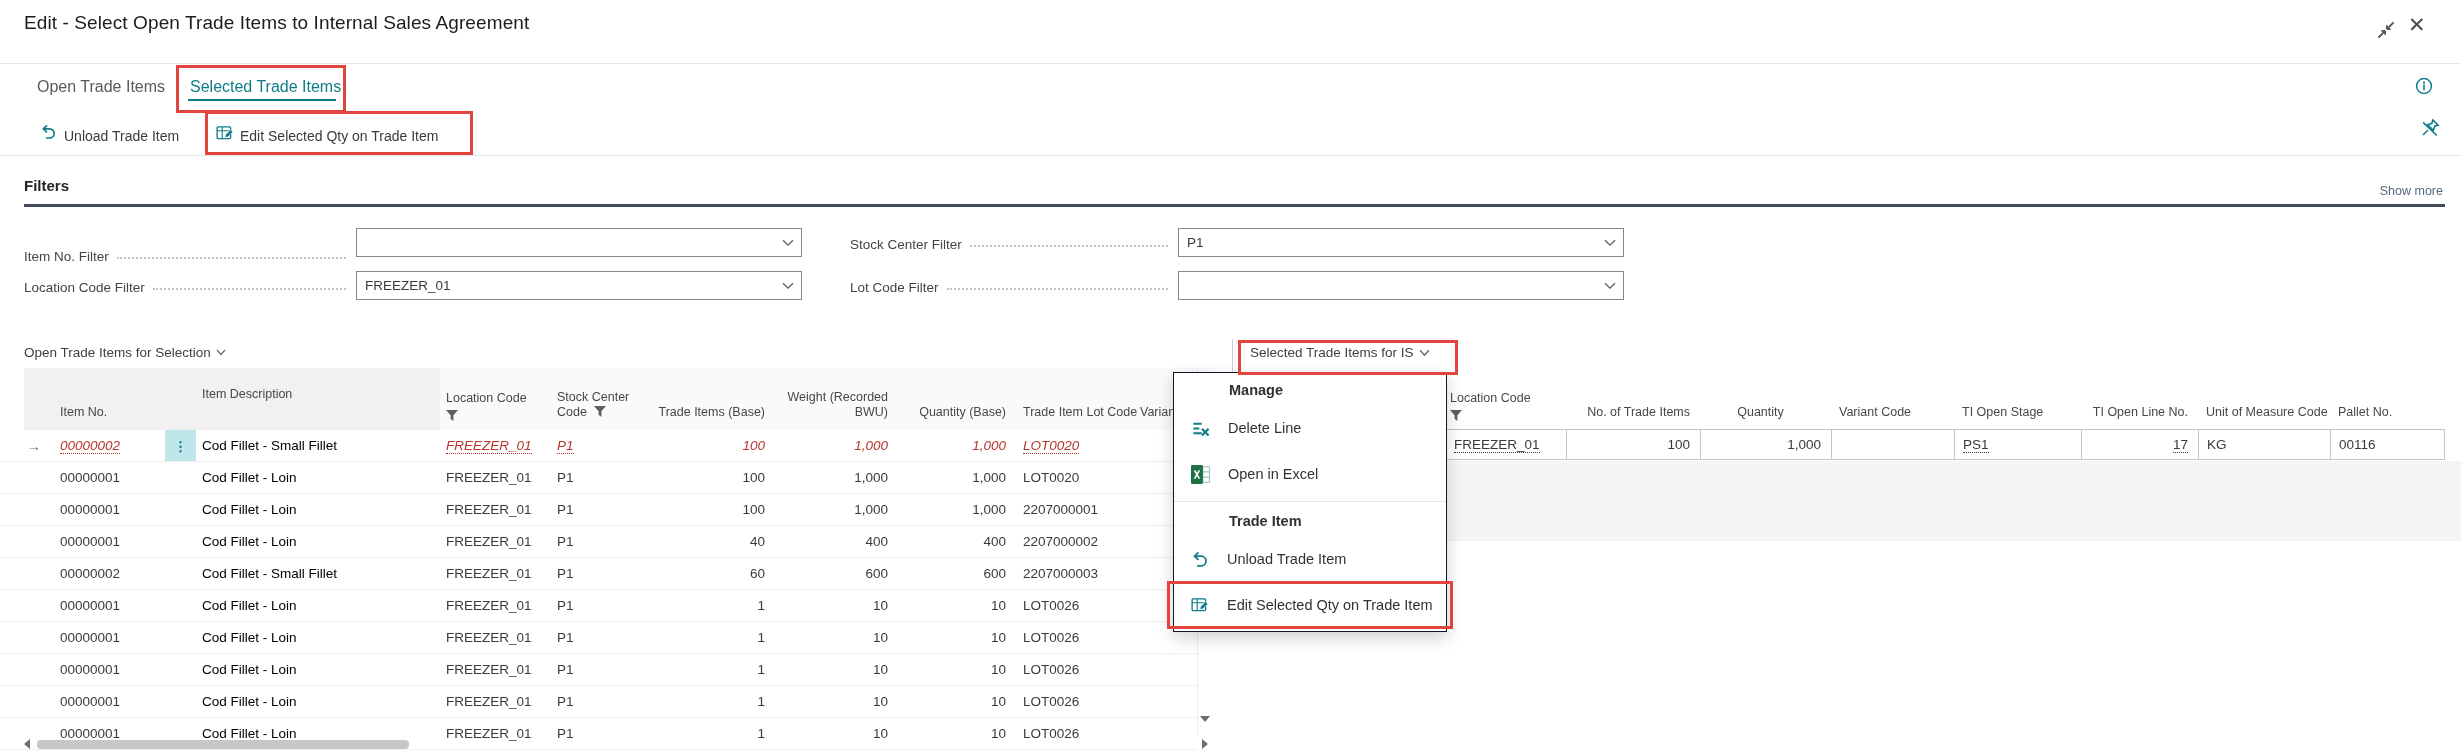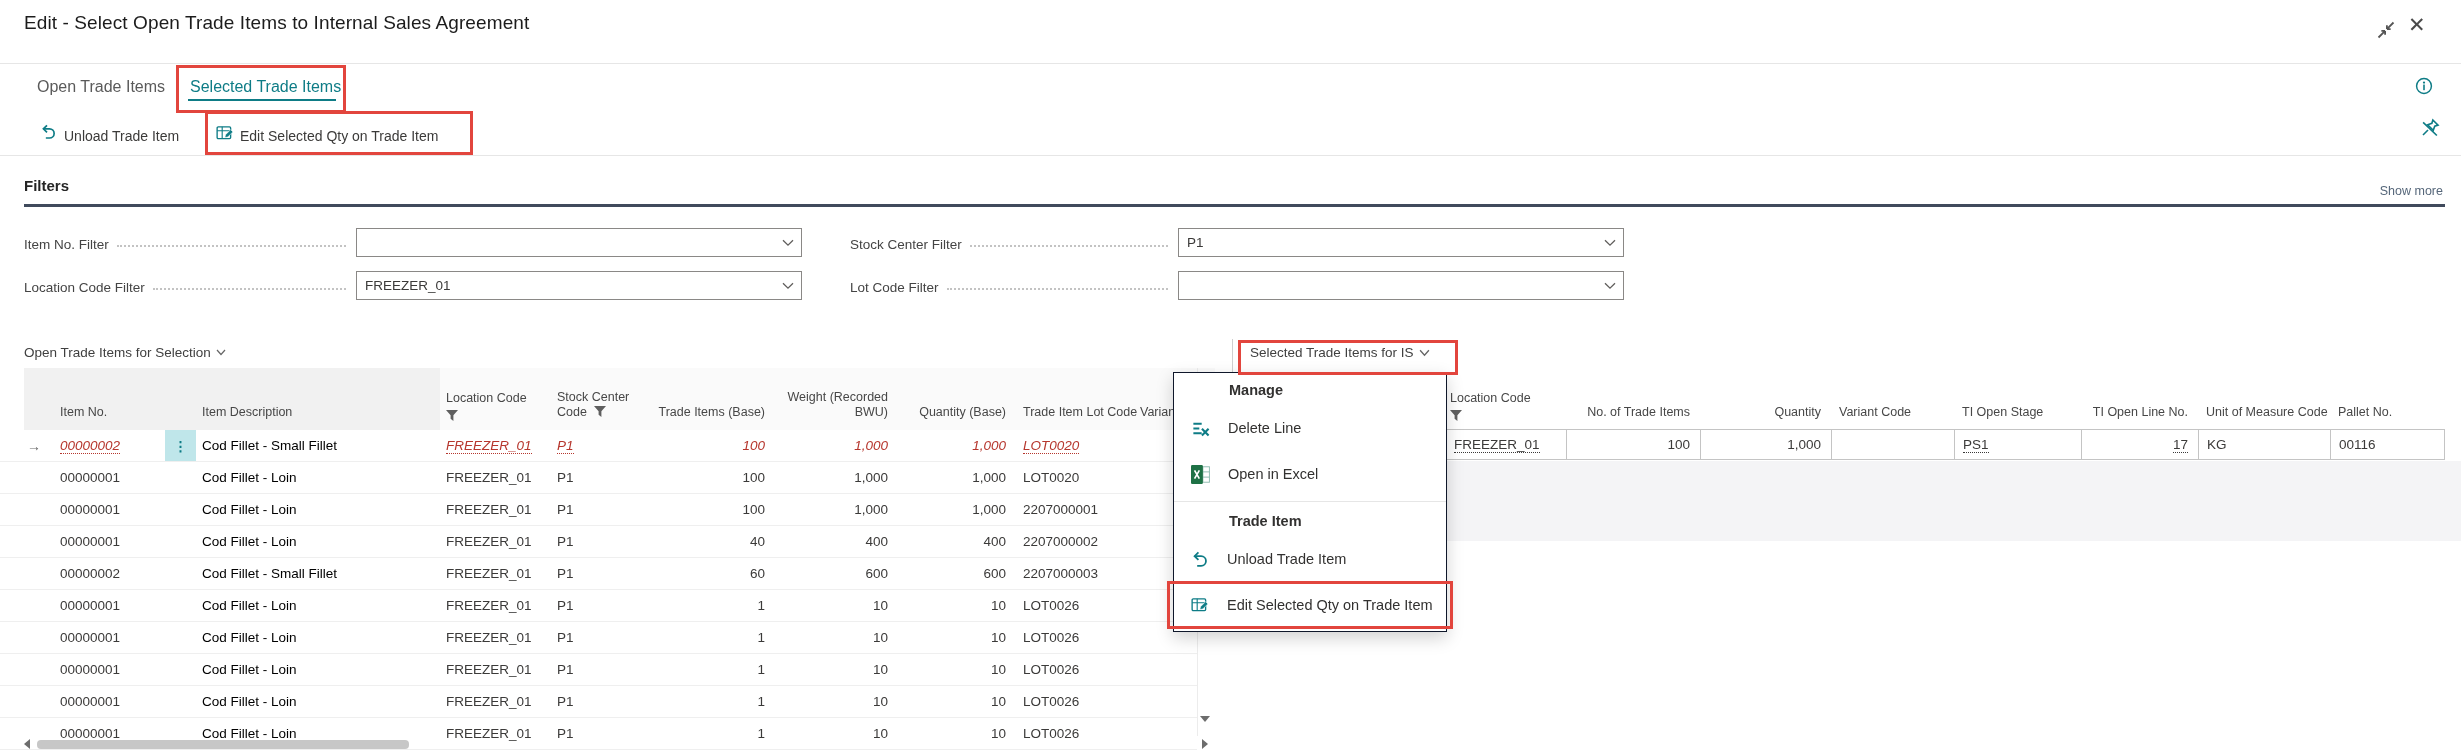--- a/index.html
+++ b/index.html
@@ -133,21 +133,21 @@
       <path d="M2.5 3.5l11 10.5"></path>
     </svg>
   </span>
 
   <div class="hline" style="top:155px;"></div>
 
   <div class="abs filters-h">Filters</div>
   <div class="abs showmore">Show more</div>
   <div class="abs darkdiv"></div>
 
-  <div class="abs flabel" style="left:24px;top:230px;width:332px;">
+  <div class="abs flabel" style="left:24px;top:242px;width:332px;">
     <span>Item No. Filter</span>
       <span class="leader"></span>
   </div>
   <div class="abs fin" style="left:356px;top:228px;">
     <input readonly="" value="" style="">
     <span class="chev">
       <svg width="12" height="8" viewBox="0 0 12 8">
           <path d="M1 1.2 6 6.2 11 1.2" fill="none" stroke="#605e5c" stroke-width="1.3"></path>
         </svg>
     </span>
@@ -210,21 +210,21 @@
 
   <div class="abs" style="left:24px;top:368px;width:416px;height:62px;background:#f1f1f1;"></div>
   <div class="abs" style="left:440px;top:368px;width:775px;height:62px;background:#fafafa;"></div>
 
   <div class="abs grid-l" style="left:0;top:368px;width:1197px;height:62px;">
     <div class="hcell"></div>
     <div class="hcell" style="padding-left:5px;">
         <span>Item No.</span>
       </div>
     <div class="hcell"></div>
-    <div class="hcell" style="padding-left:6px;">
+    <div class="hcell" style="padding-left:6px;justify-content:center;">
         <span>Item Description</span>
       </div>
     <div class="hcell" style="padding-left:2px;">
       <span>Location Code</span>
       <span class="icon" style="margin-top:3px;">
         <svg width="12" height="11" viewBox="0 0 12 11">
             <path d="M0 0h12L7.4 5.3V11L4.6 8.8V5.3z" fill="#5f5f5f"></path>
           </svg>
       </span>
     </div>
@@ -563,21 +563,21 @@
       <span>Location Code</span>
       <span class="icon" style="margin-top:3px;">
         <svg width="12" height="11" viewBox="0 0 12 11">
             <path d="M0 0h12L7.4 5.3V11L4.6 8.8V5.3z" fill="#5f5f5f"></path>
           </svg>
       </span>
     </div>
     <div class="hcell hr" style="padding-right:10px;">
         <span>No. of Trade Items</span>
       </div>
-    <div class="hcell hr" style="padding-right:10px;">
+    <div class="hcell hr" style="padding-right:10px;align-items:center;">
         <span>Quantity</span>
       </div>
     <div class="hcell" style="padding-left:8px;">
         <span>Variant Code</span>
       </div>
     <div class="hcell" style="padding-left:8px;">
         <span>TI Open Stage</span>
       </div>
     <div class="hcell hr" style="padding-right:10px;">
         <span>TI Open Line No.</span>

